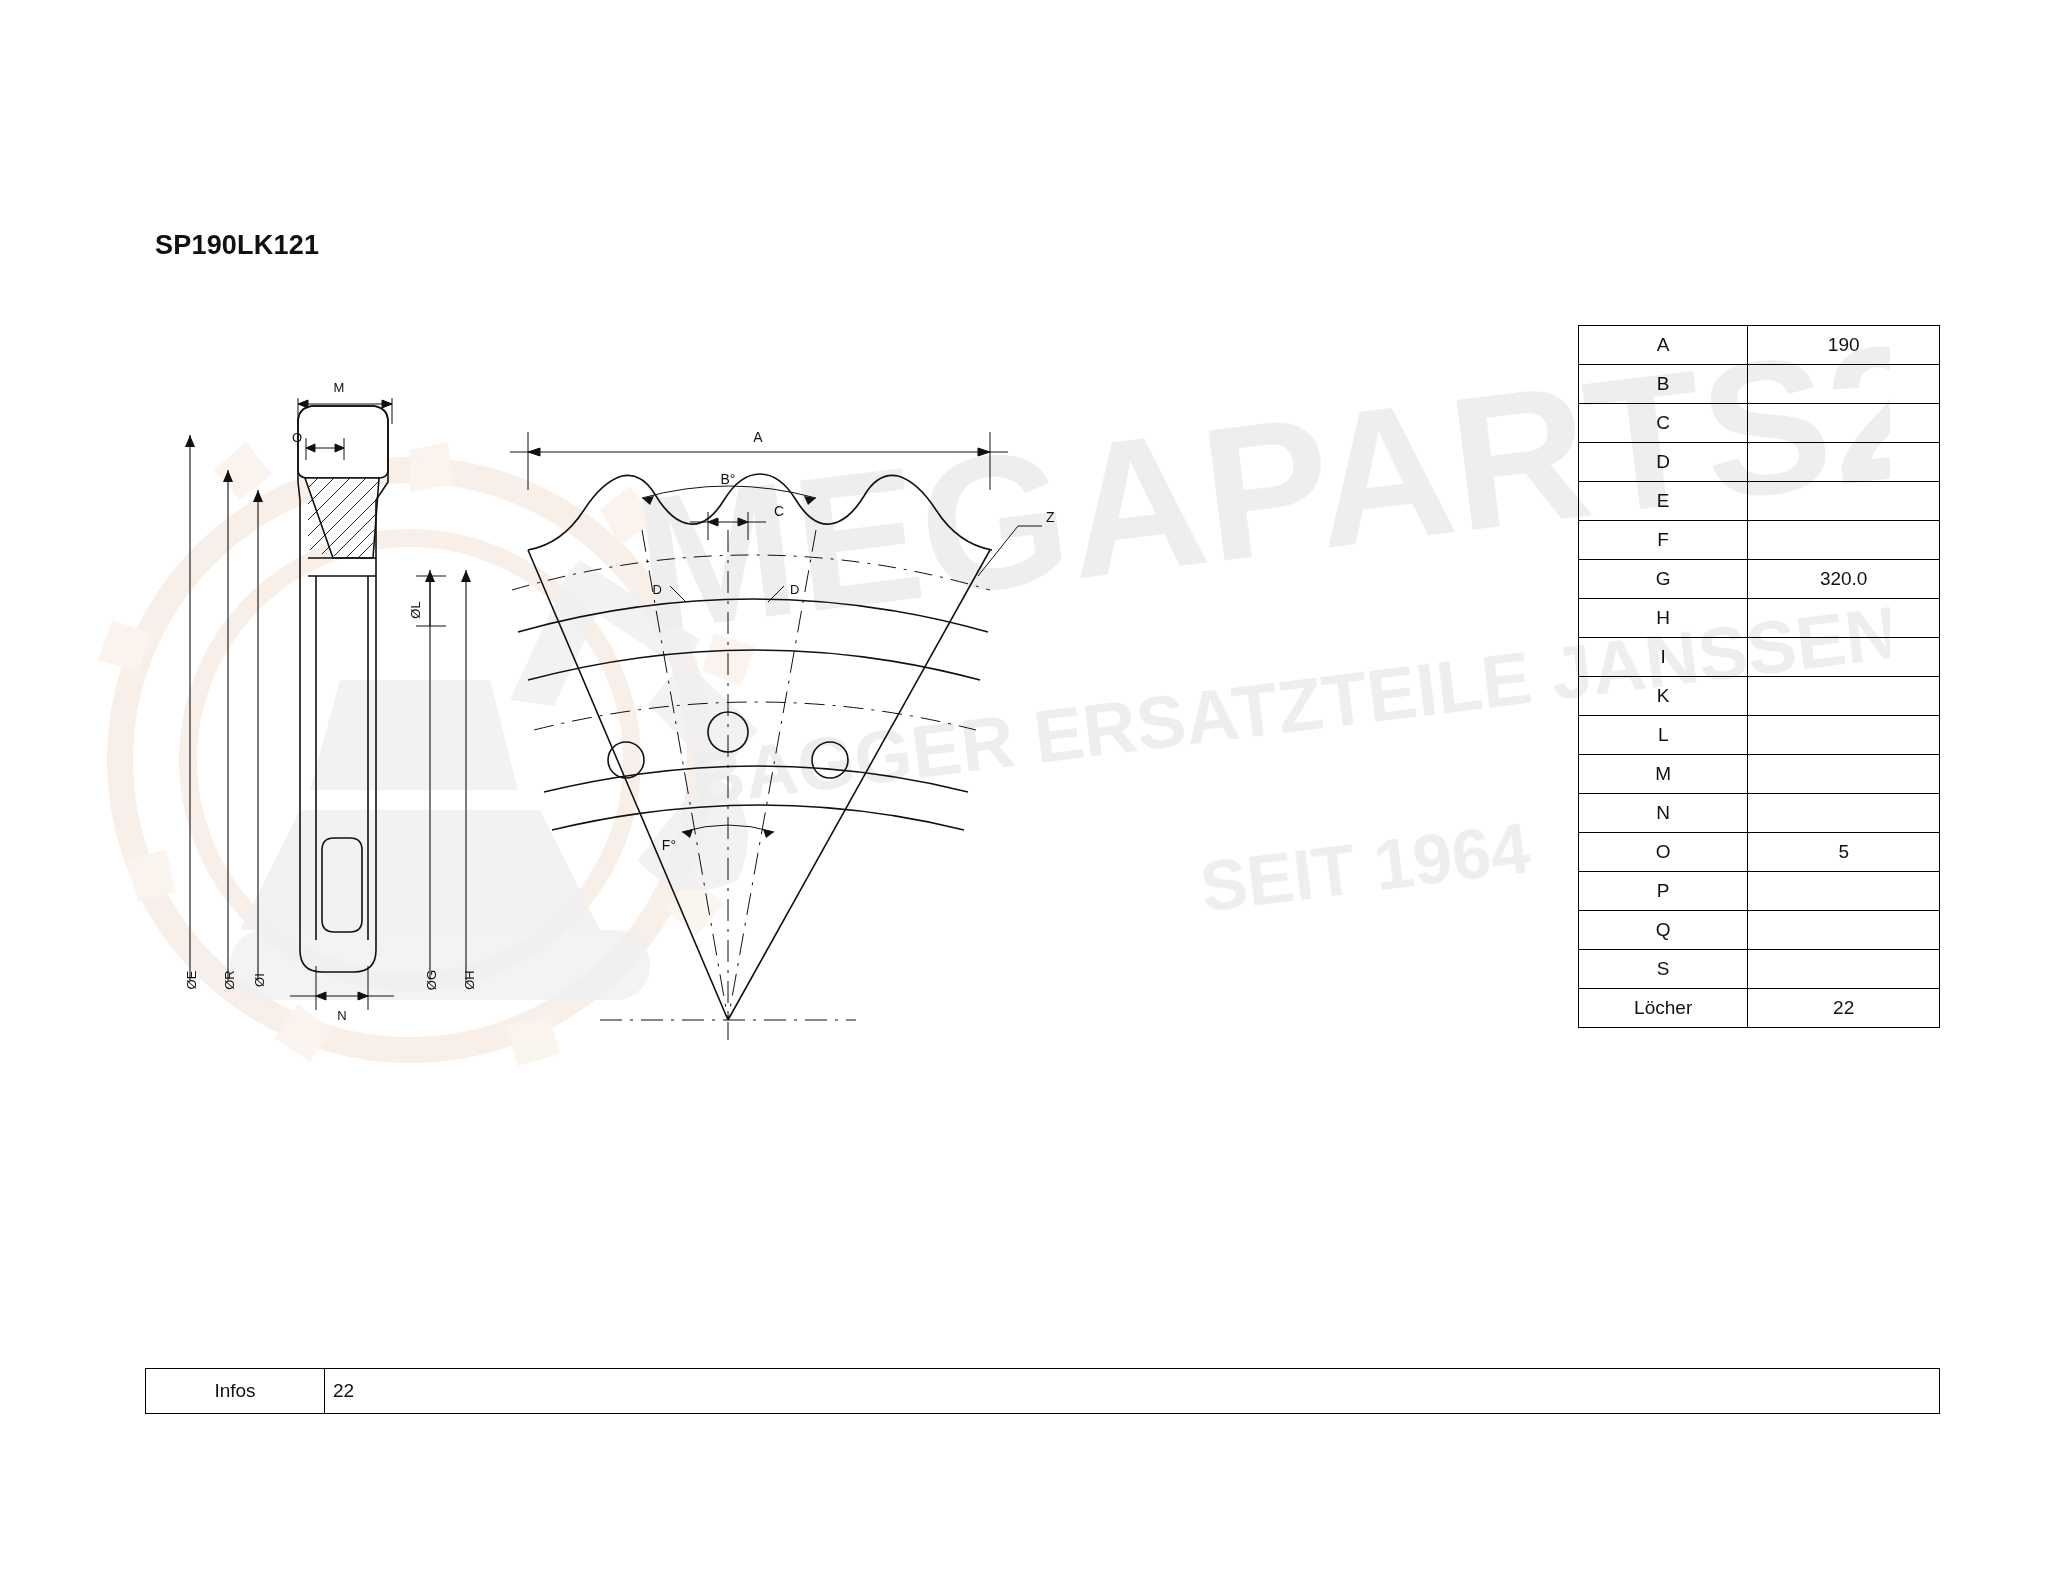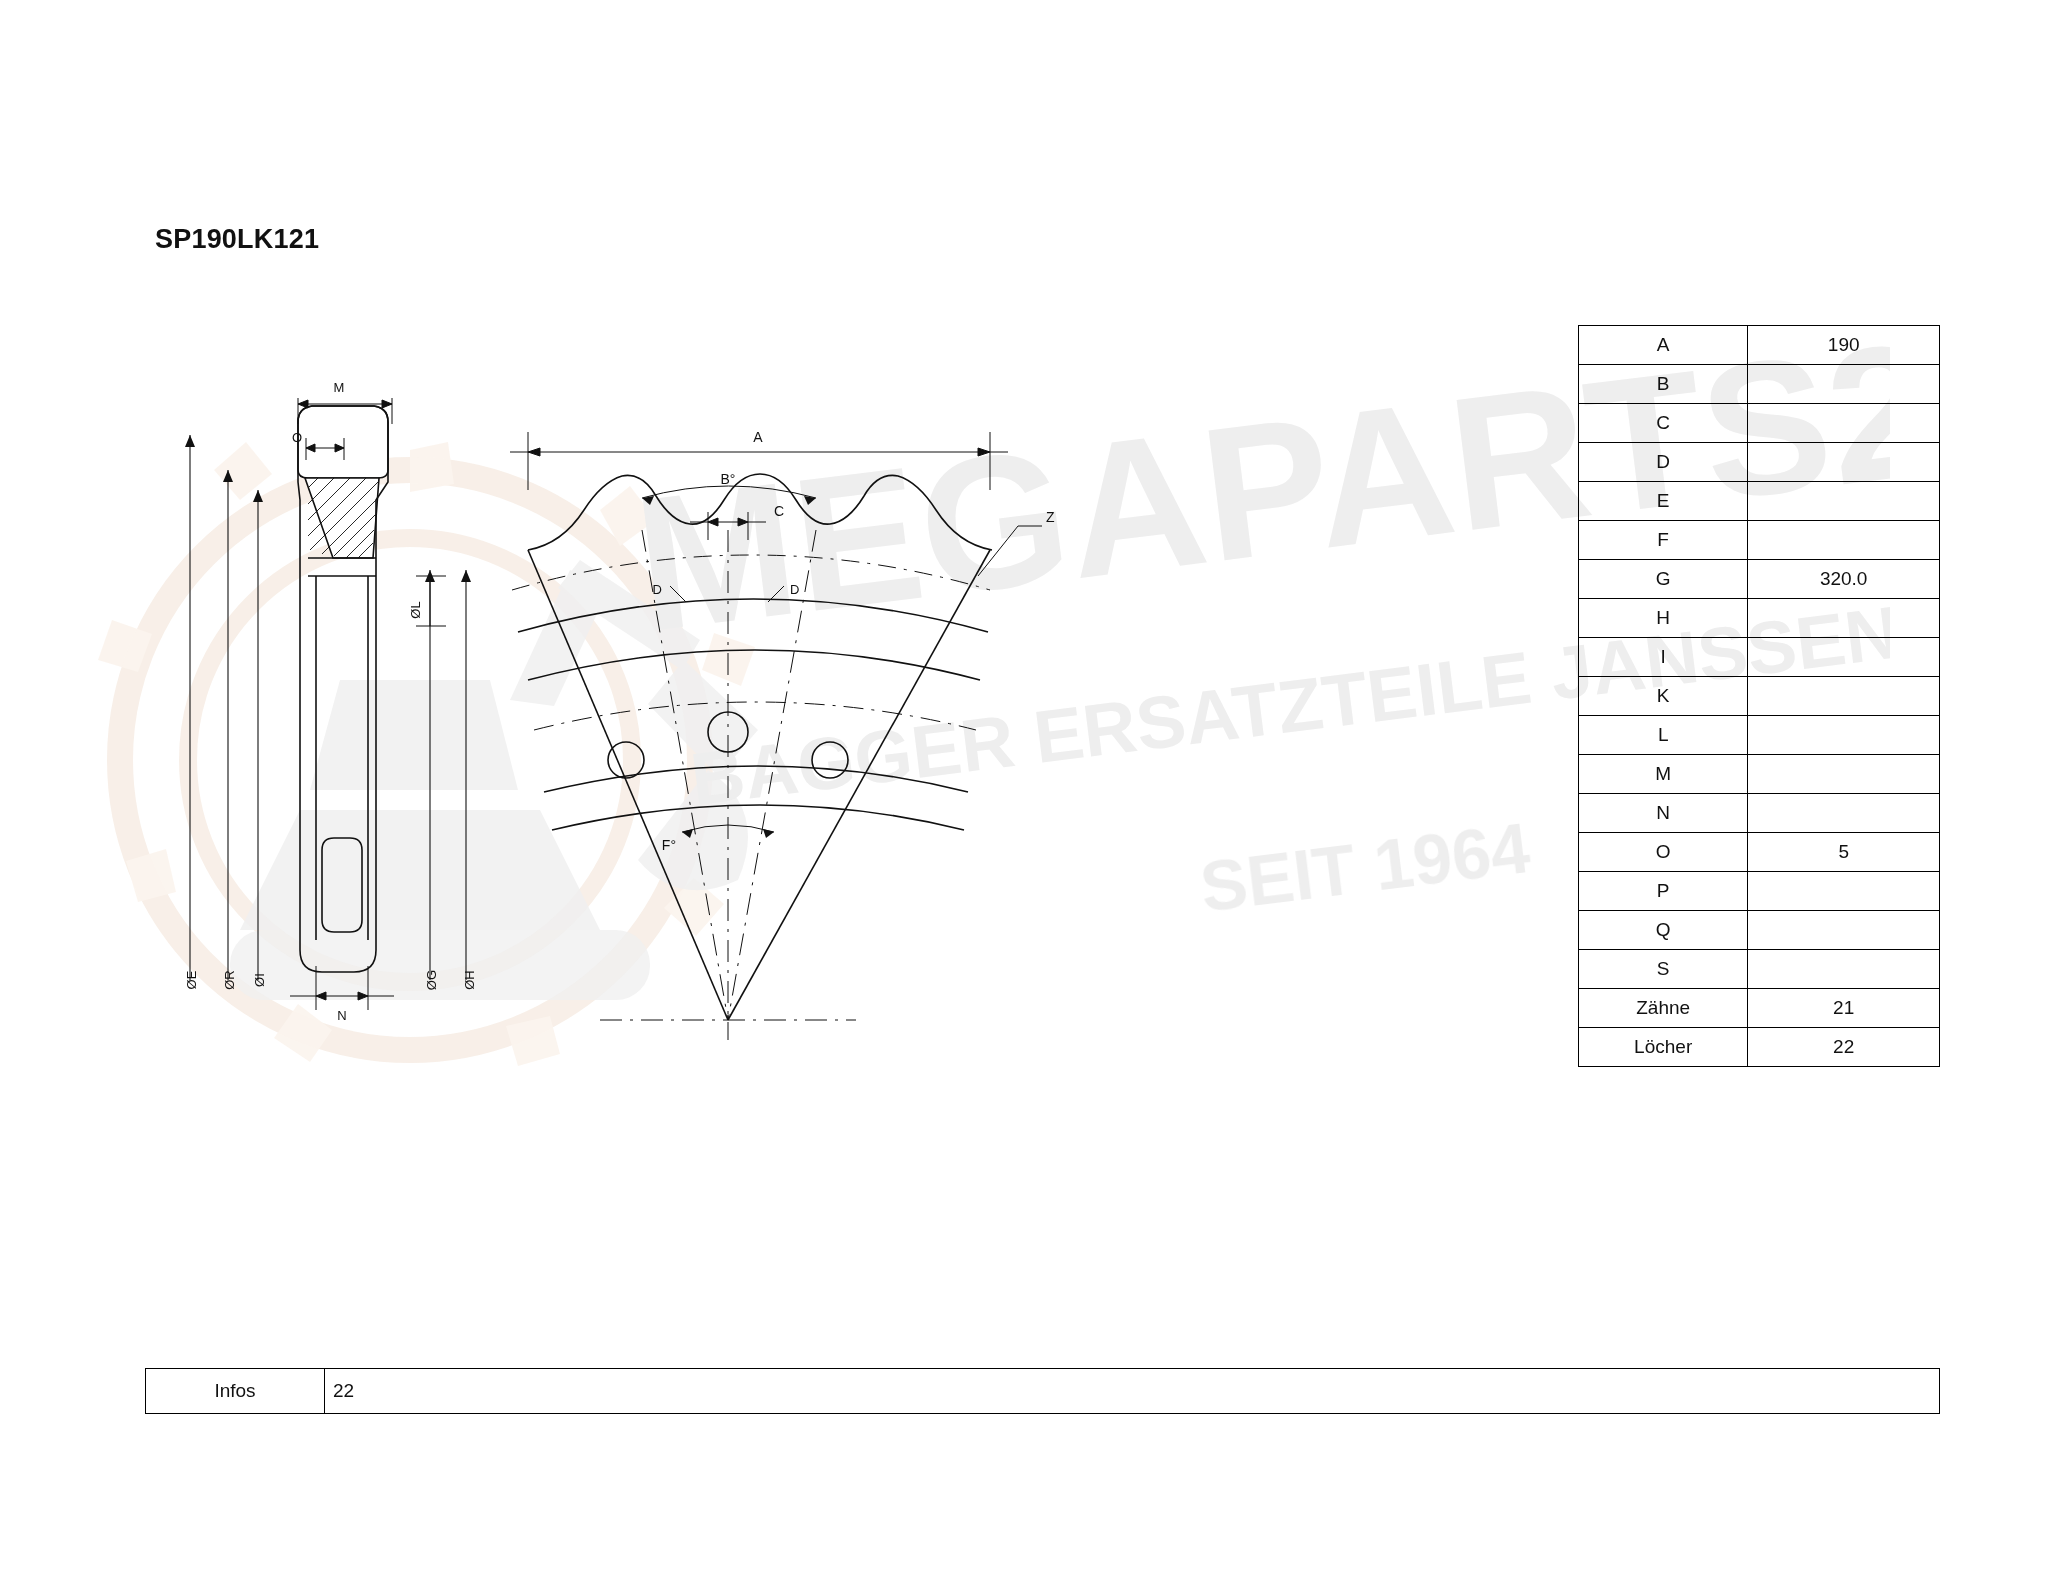--- a/index.html
+++ b/index.html
@@ -19,21 +19,21 @@
     left: 0; top: 0;
     width: 2057px;
     height: 1589px;
     background: #ffffff;
   }
 
   
   #part-title {
     position: absolute;
     left: 155px;
-    top: 224px;
+    top: 230px;
     font-size: 27px;
     font-weight: bold;
     color: #111111;
     letter-spacing: 0.2px;
   }
 
   
   #watermark {
     position: absolute;
     left: 80px;
@@ -376,24 +376,20 @@
         </tr>
       <tr>
           <td class="k">Q</td>
           <td class="v"></td>
         </tr>
       <tr>
           <td class="k">S</td>
           <td class="v"></td>
         </tr>
       <tr>
-          <td class="k">Zähne</td>
-          <td class="v">21</td>
-        </tr>
-      <tr>
           <td class="k">Löcher</td>
           <td class="v">22</td>
         </tr>
     </tbody>
   </table>
 
   <table id="infos-table">
     <tbody>
       <tr>
         <td class="label">Infos</td>

